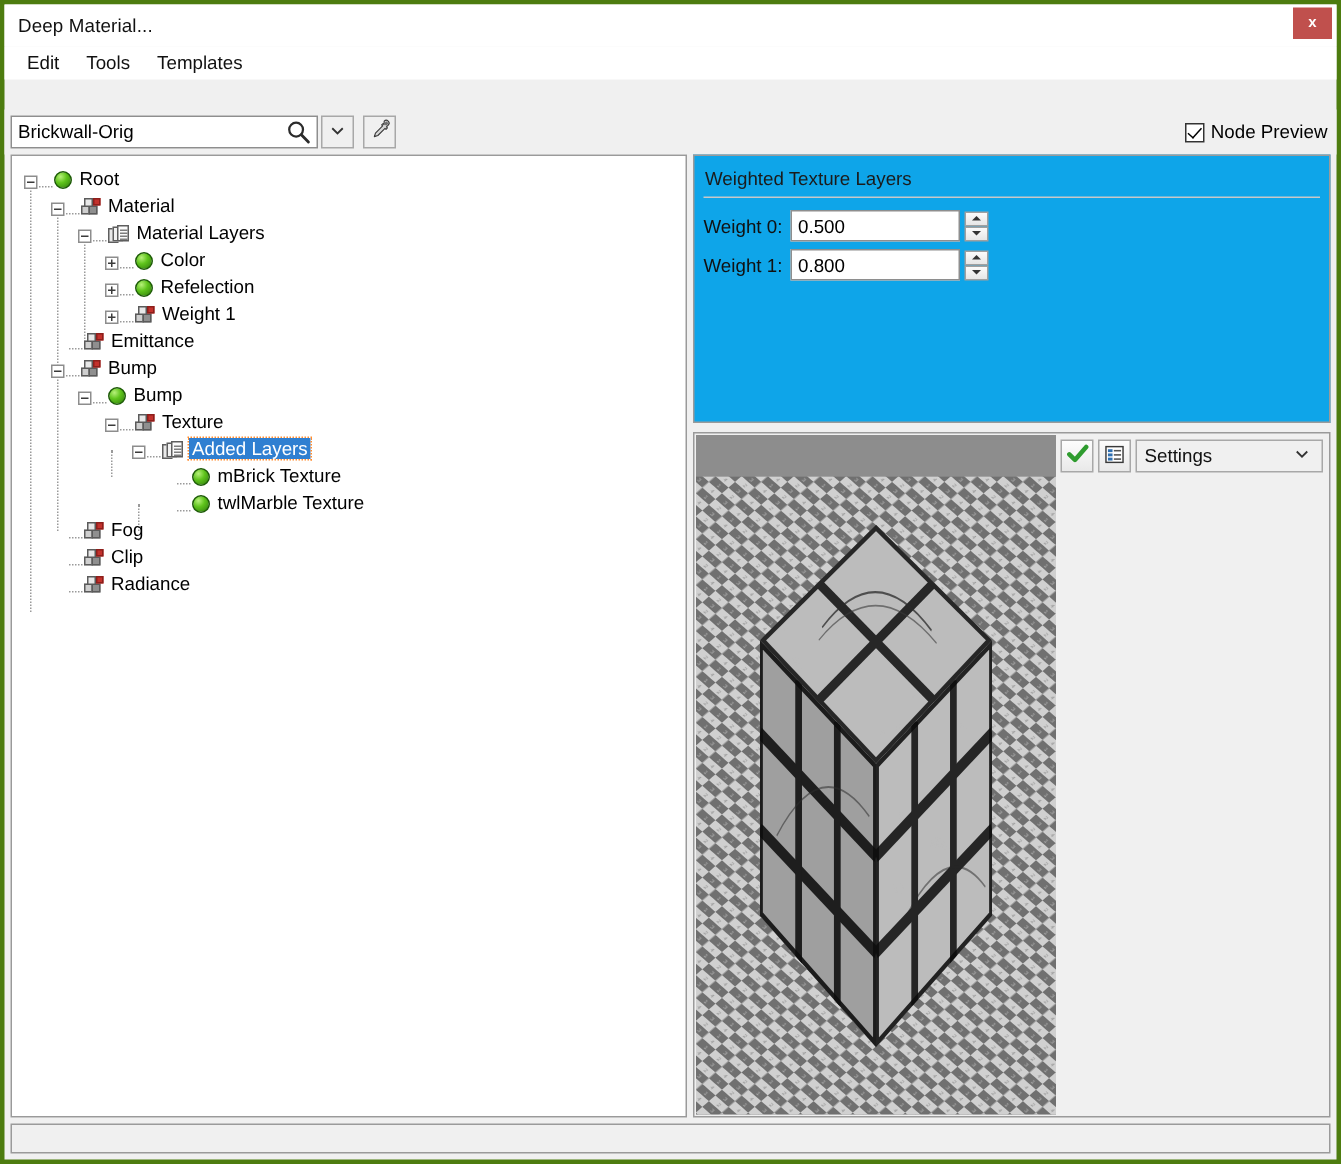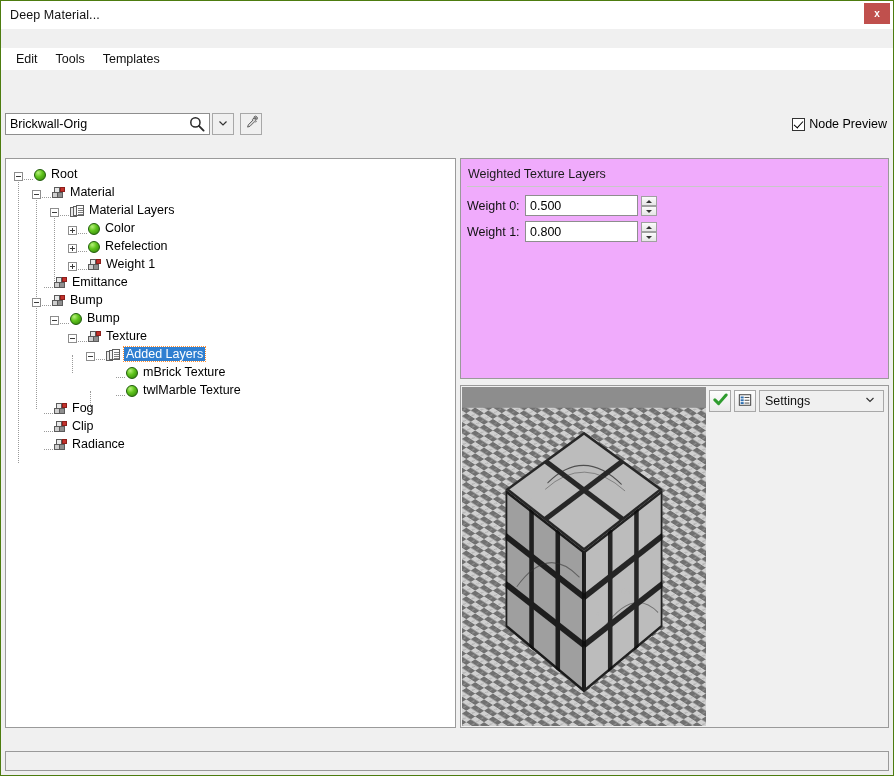--- a/index.html
+++ b/index.html
@@ -12,24 +12,23 @@
     font-size: 12px;
     color: #000000;
     overflow: hidden;
     position: relative;
   }
   .app {
     width: 894px; height: 776px;
     background: #f0f0f0;
     position: relative;
     box-sizing: border-box;
-    border: 1px solid #4d7c0f;
+    border: 3px solid #4d7c0f;
     display: flex;
     flex-direction: column;
-    gap: 19px;
   }
 
   
   .titlebar {
     height: 28px;
     background: #ffffff;
     position: relative;
     flex: 0 0 auto;
     display: flex;
     align-items: center;
@@ -274,24 +273,24 @@
   
   .vline {
     position: absolute;
     top: 0; bottom: 0;
     width: 1px;
     border-left: 1px dotted #9a9a9a;
   }
 
   
   .props {
-    background: #f0abfc;
+    background: #0ea5e9;
     border: 1px solid #9a9a9a;
     box-sizing: border-box;
-    height: 221px;
+    height: 179px;
     flex: 0 0 auto;
     padding: 8px 6px 0 6px;
     position: relative;
   }
   .props-title {
     font-size: 12.5px;
     color: #1b1b1b;
     padding: 0 0 5px 1px;
   }
   .props-rule {
@@ -303,21 +302,21 @@
     display: flex;
     align-items: center;
     margin-bottom: 5px;
   }
   .prop-label {
     width: 58px;
     font-size: 12.5px;
     color: #111;
     flex: 0 0 auto;
   }
-  .spin-wrap { display: flex; align-items: flex-end; }
+  .spin-wrap { display: flex; align-items: center; }
   .prop-input {
     width: 113px; height: 21px;
     border: 1px solid #8e8e8e;
     background: #ffffff;
     font-family: "Liberation Sans", sans-serif;
     font-size: 12.5px;
     color: #000;
     padding: 0 4px;
     box-sizing: border-box;
     outline: none;

